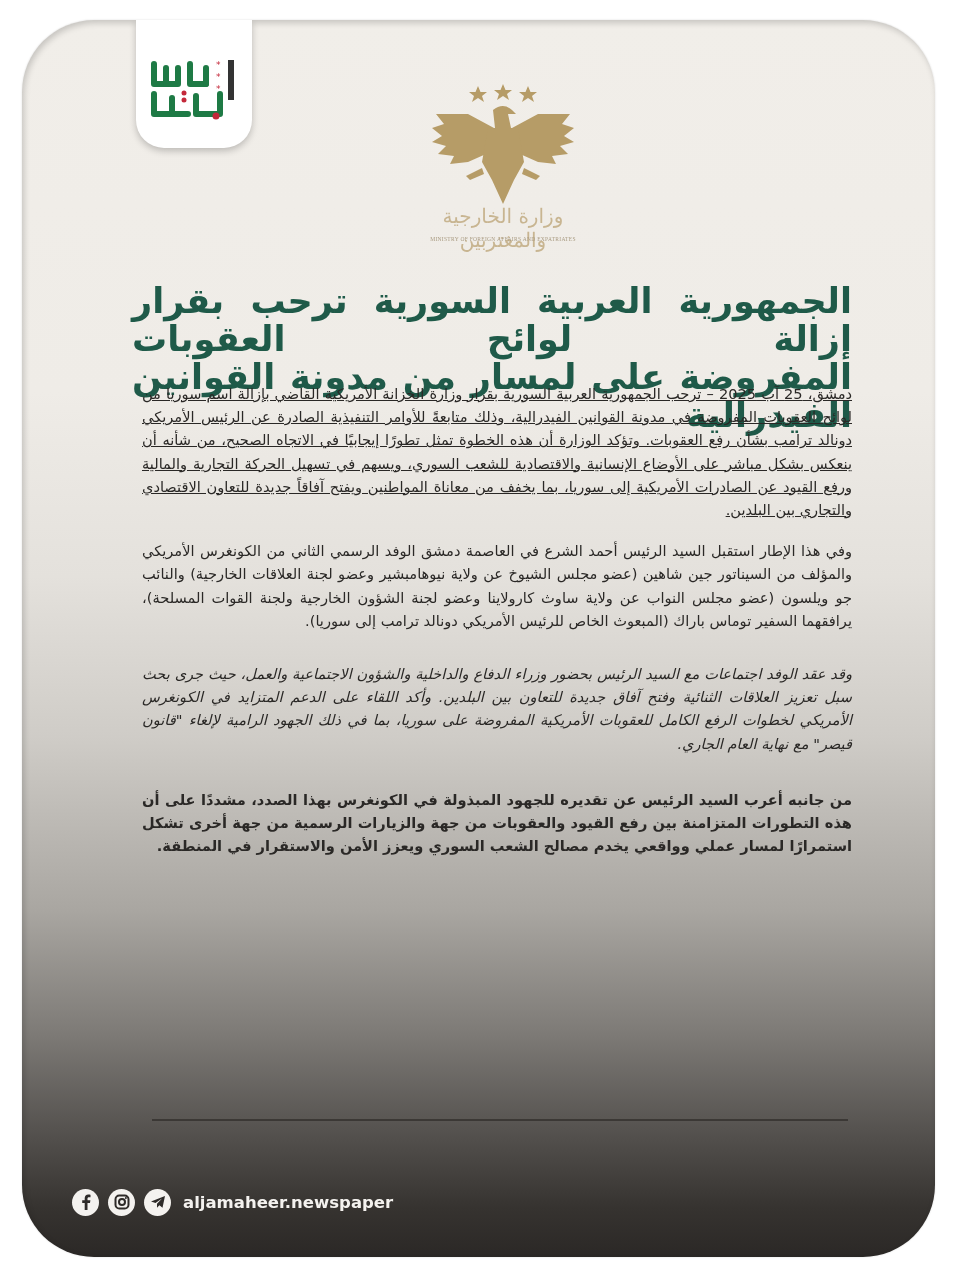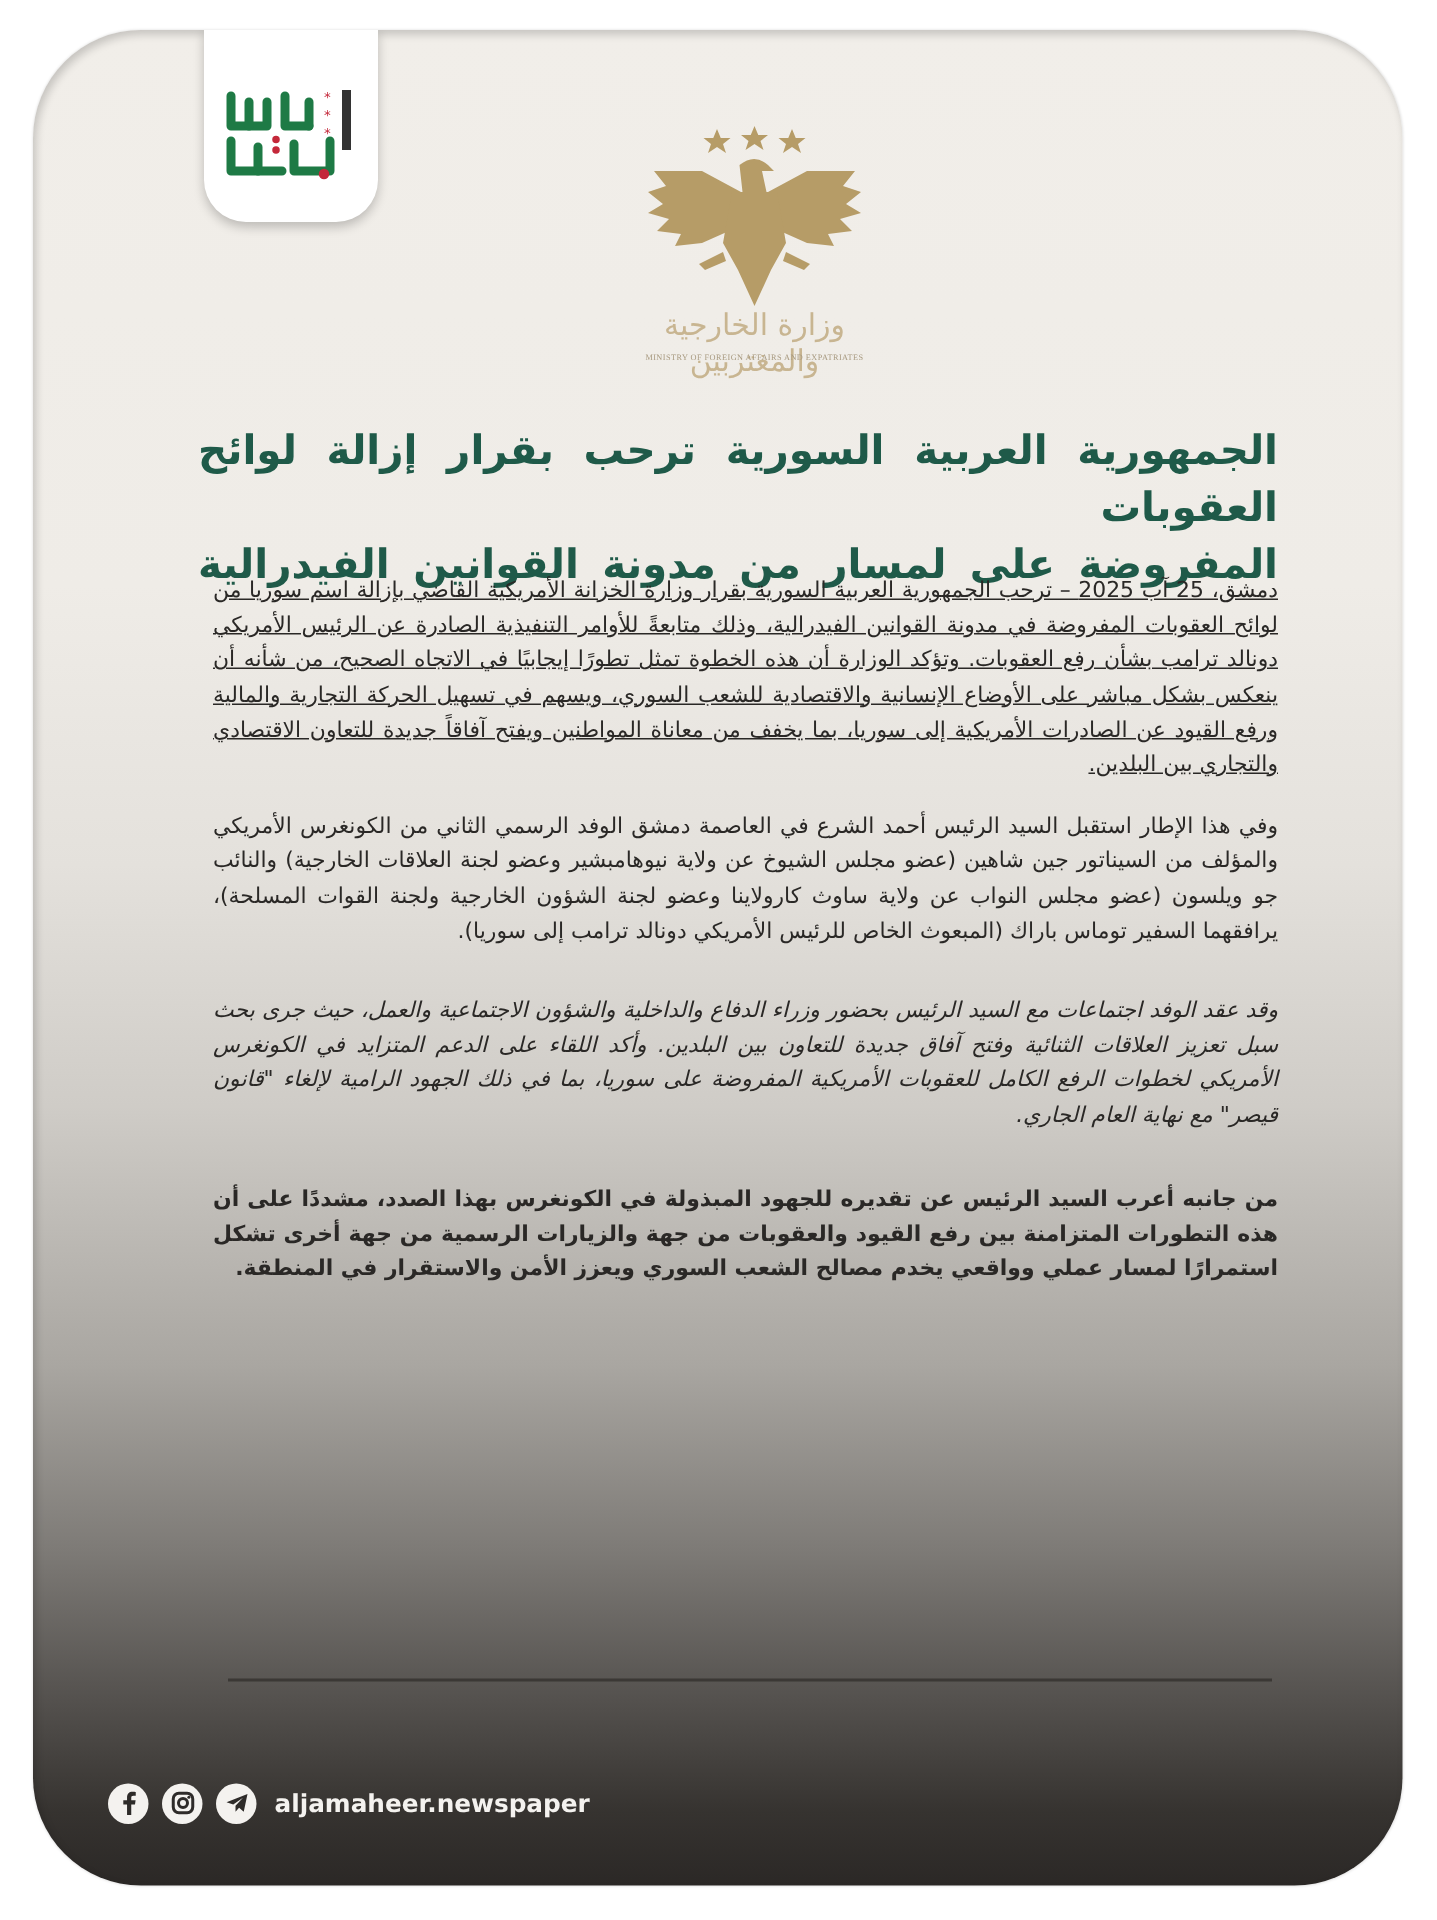--- a/index.html
+++ b/index.html
@@ -43,21 +43,21 @@
     position: absolute; left: 0; width: 190px; top: 152px;
     text-align: center; color: #a89a80;
     font-family: "Liberation Serif", serif; font-size: 5.5px; letter-spacing: 0.3px;
   }
   .title {
     position: absolute;
     left: 110px; top: 262px;
     width: 720px;
     direction: rtl; text-align: justify; text-align-last: justify;
     color: #1f5a49;
-    font-weight: bold; font-size: 27px; line-height: 38px;
+    font-weight: bold; font-size: 35px; line-height: 38px;
   }
   .title div { text-align-last: justify; }
   .body-text {
     position: absolute;
     left: 120px; top: 362px;
     width: 710px;
     direction: rtl; color: #2a2826;
     font-size: 14.6px; line-height: 23.2px;
     text-align: justify;
   }

